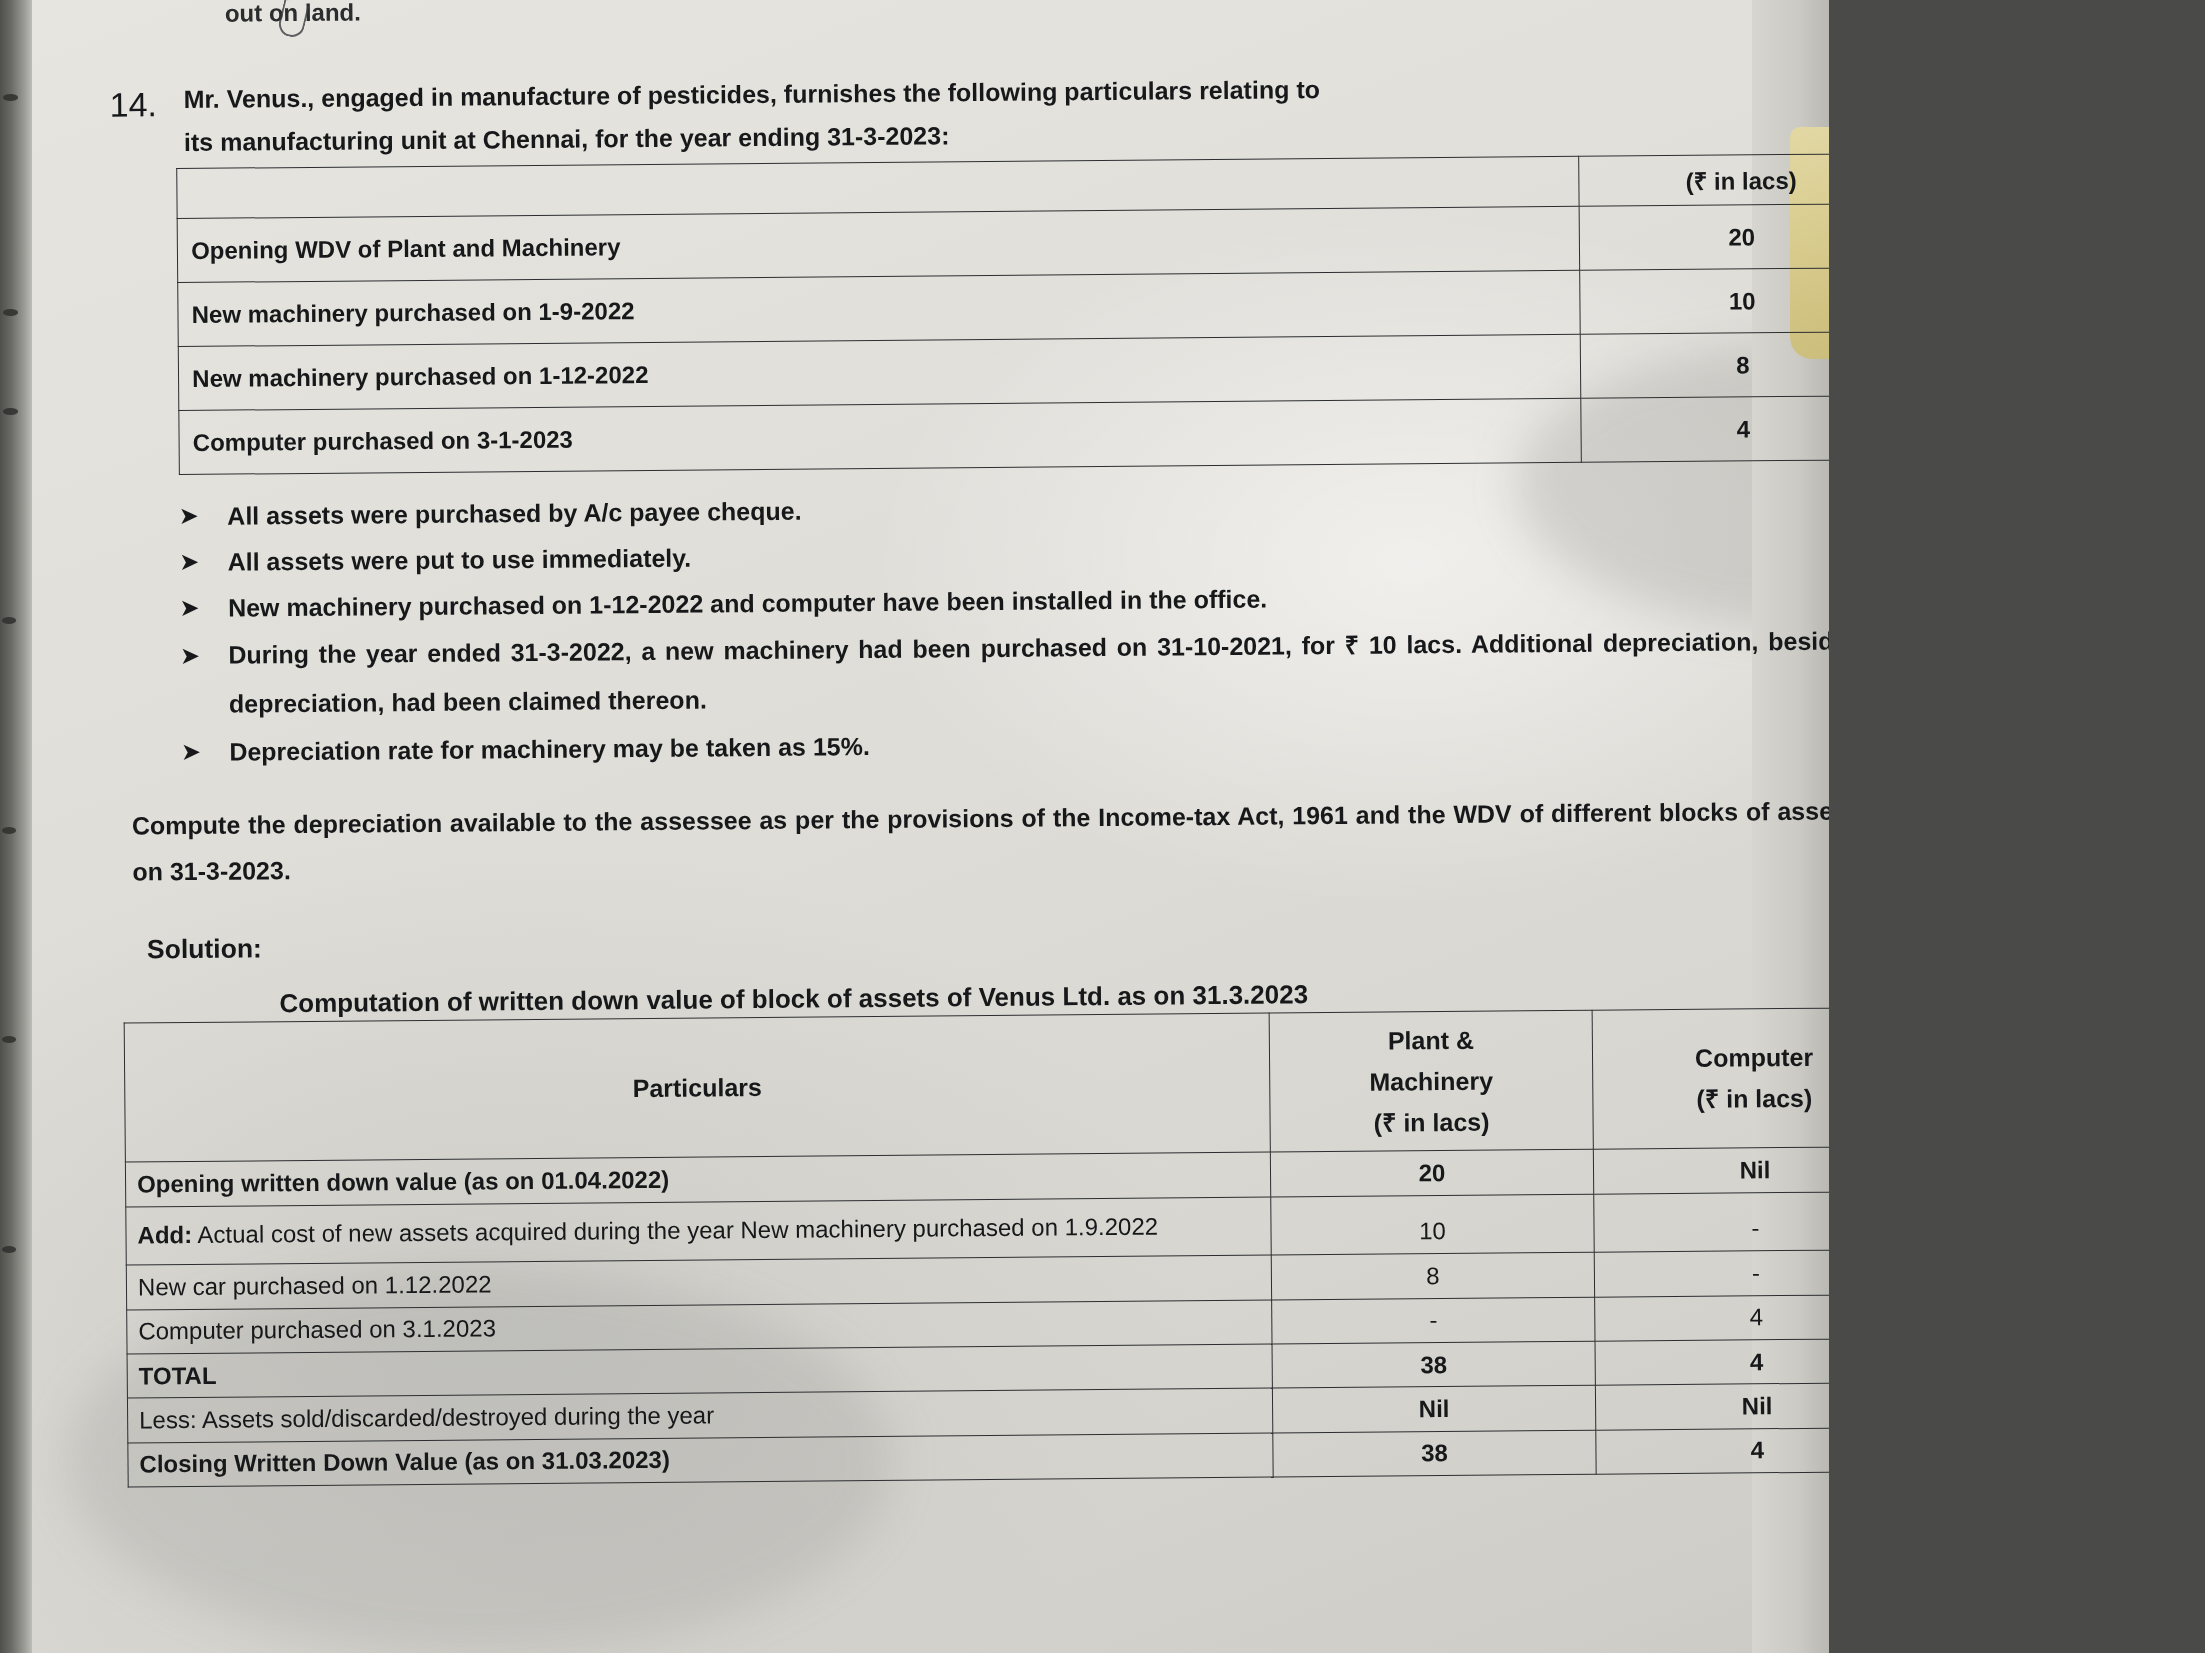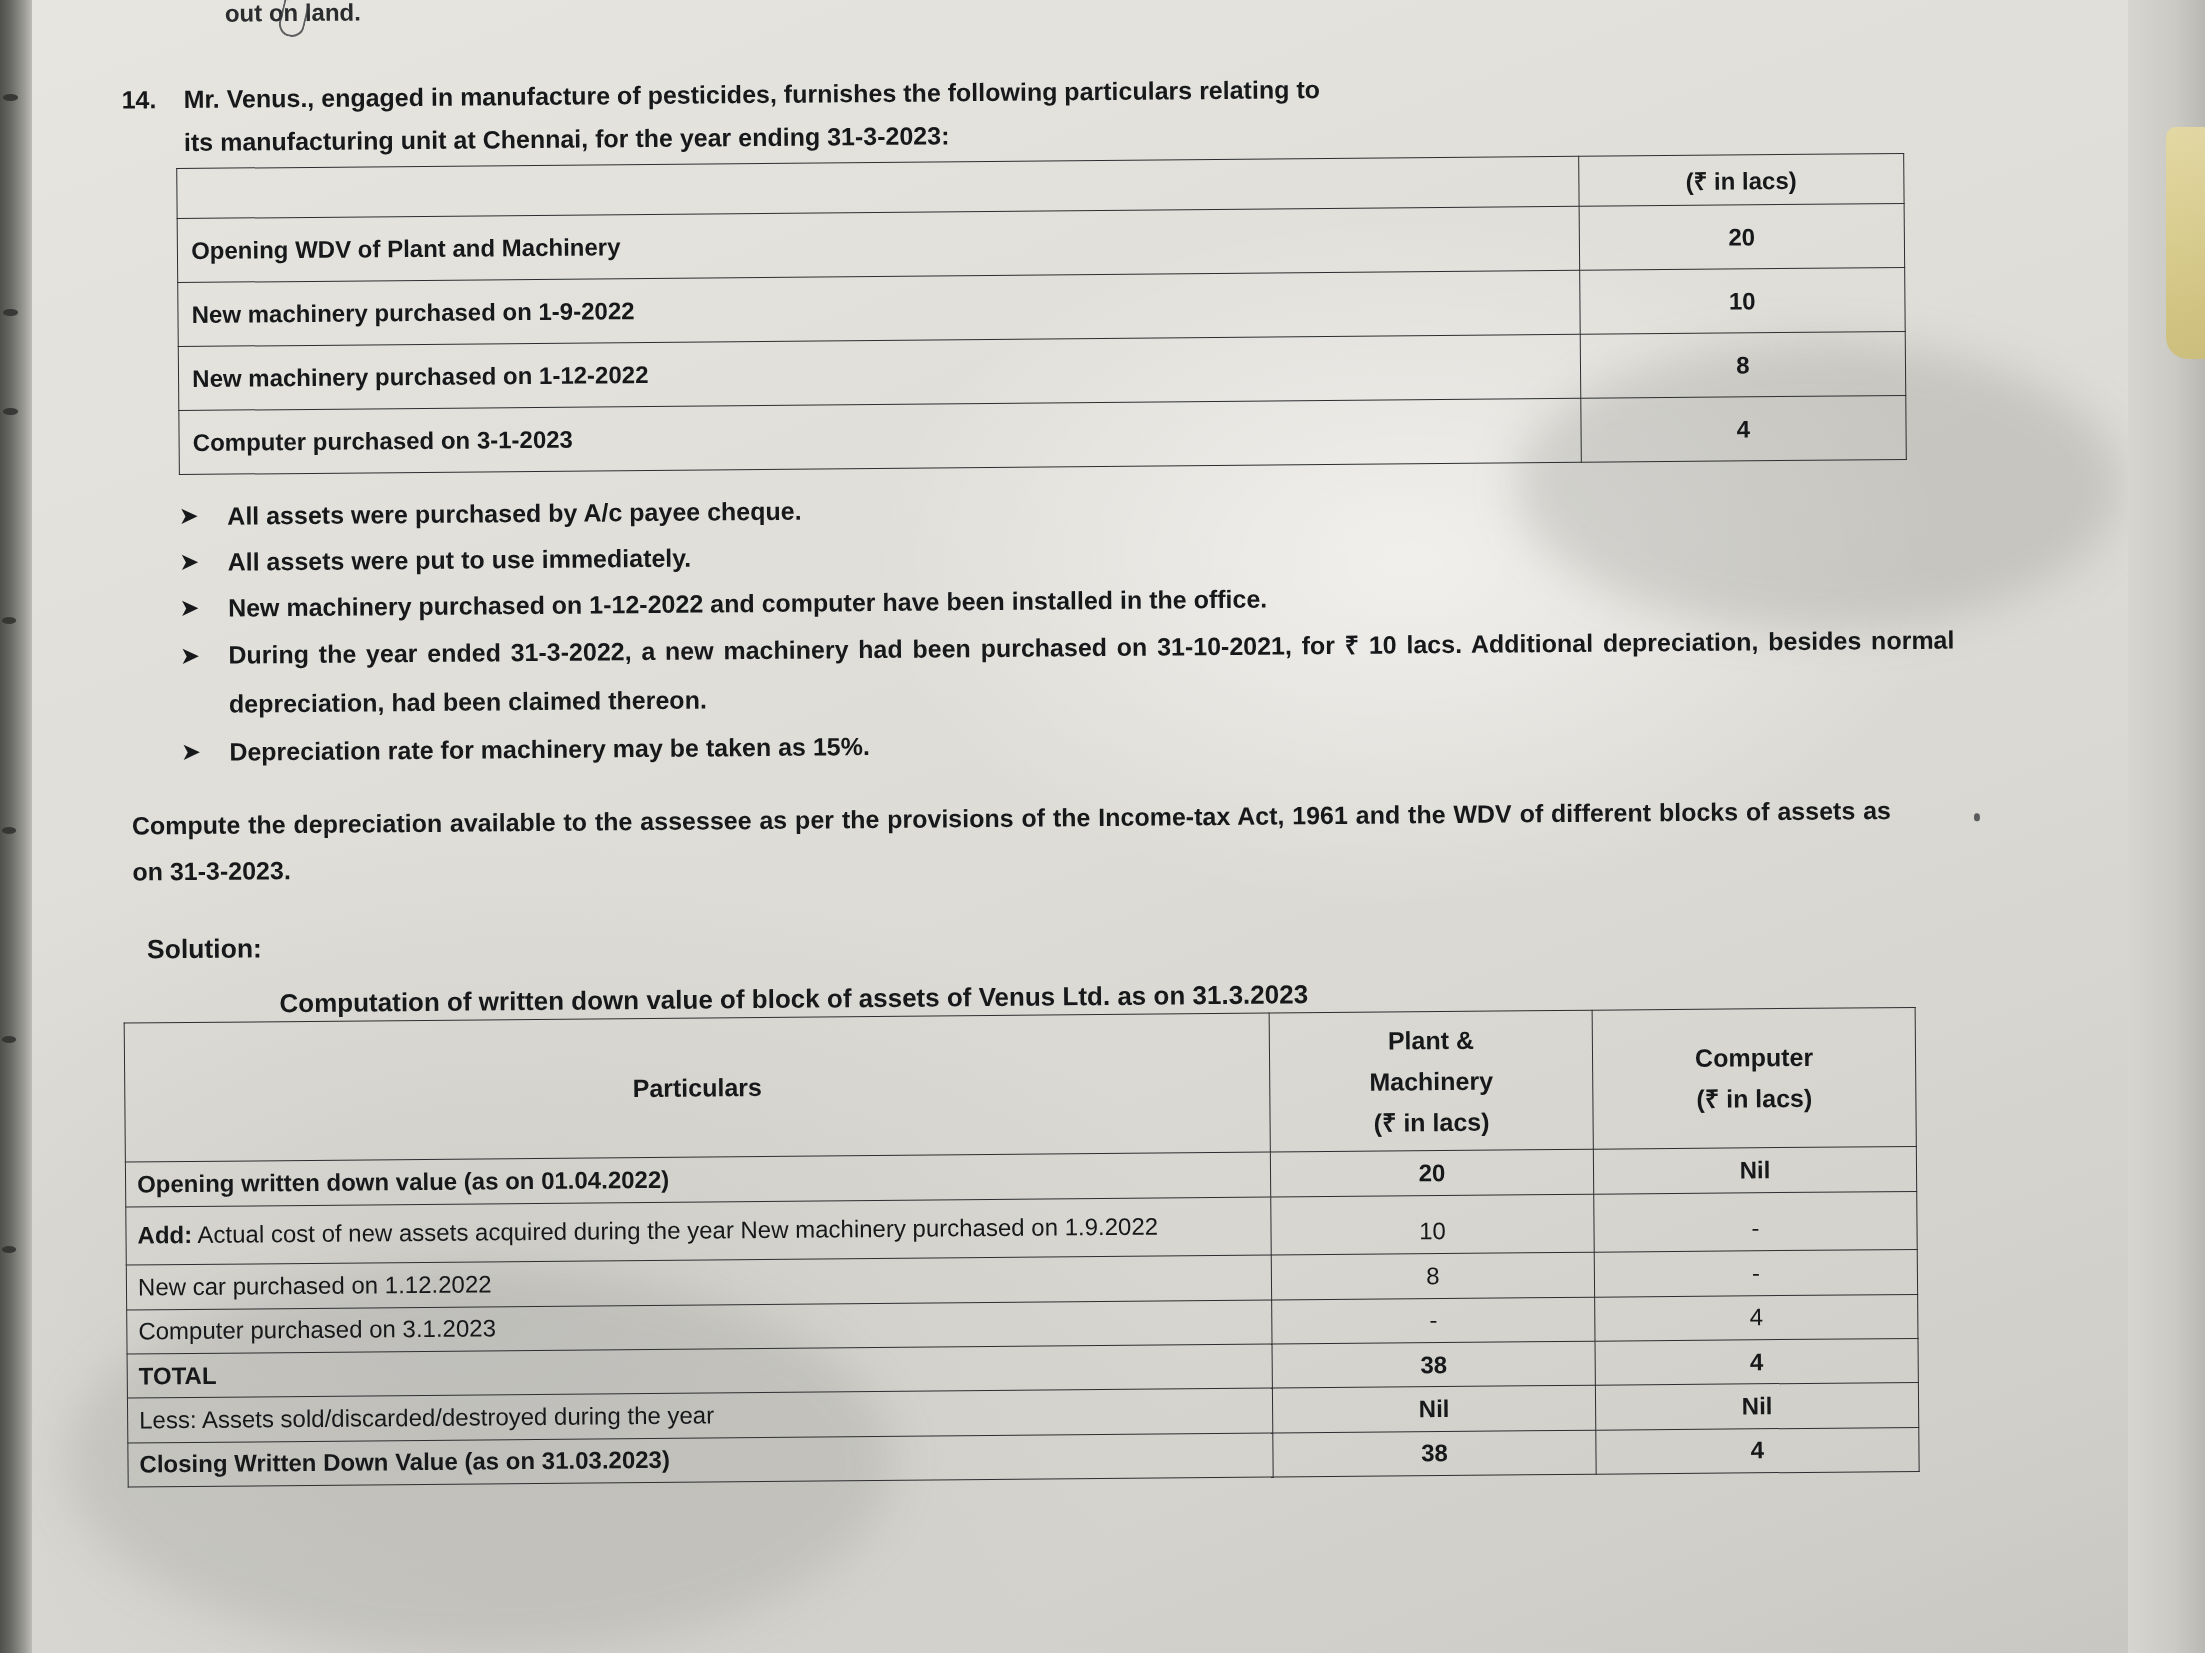--- a/index.html
+++ b/index.html
@@ -2,21 +2,21 @@
 <html style="font-size:8.8px"><head>
 <meta charset="utf-8">
 <style>
   html, body {
     margin: 0;
     padding: 0;
     background: #4a4a48;
   }
   .page {
     position: relative;
-    width: 2205px;
+    width: 1829px;
     height: 1654px;
     overflow: hidden;
     background: #d9d8d2;
     font-family: "Liberation Sans", sans-serif;
     color: #16181a;
   }
   
   .sheet {
     position: absolute;
     left: -22px;
@@ -89,21 +89,21 @@
     left: 287px; top: -5.5px;
     width: 22px; height: 33px;
     border: 2.8px solid #3a3c3e;
     border-top: none;
     border-radius: 0 0 14.3px 14.3px;
     transform: rotate(14deg);
     opacity: .8;
   }
 
   
-  .qnum { position: absolute; left: 128px; top: 77px; font-size: 25px; font-weight: bold; }
+  .qnum { position: absolute; left: 116px; top: 77px; font-size: 34px; font-weight: normal; }
   .qline1 { position: absolute; left: 190px; top: 77px; font-size: 25px; font-weight: bold; width: 1720px; white-space: normal; text-align: justify; }
   .qline2 { position: absolute; left: 190px; top: 120px; font-size: 25px; font-weight: bold; }
 
   
   .tbl1 {
     position: absolute;
     left: 182px; top: 160px;
     width: 1728px;
     border-collapse: collapse;
     font-size: 24px;

